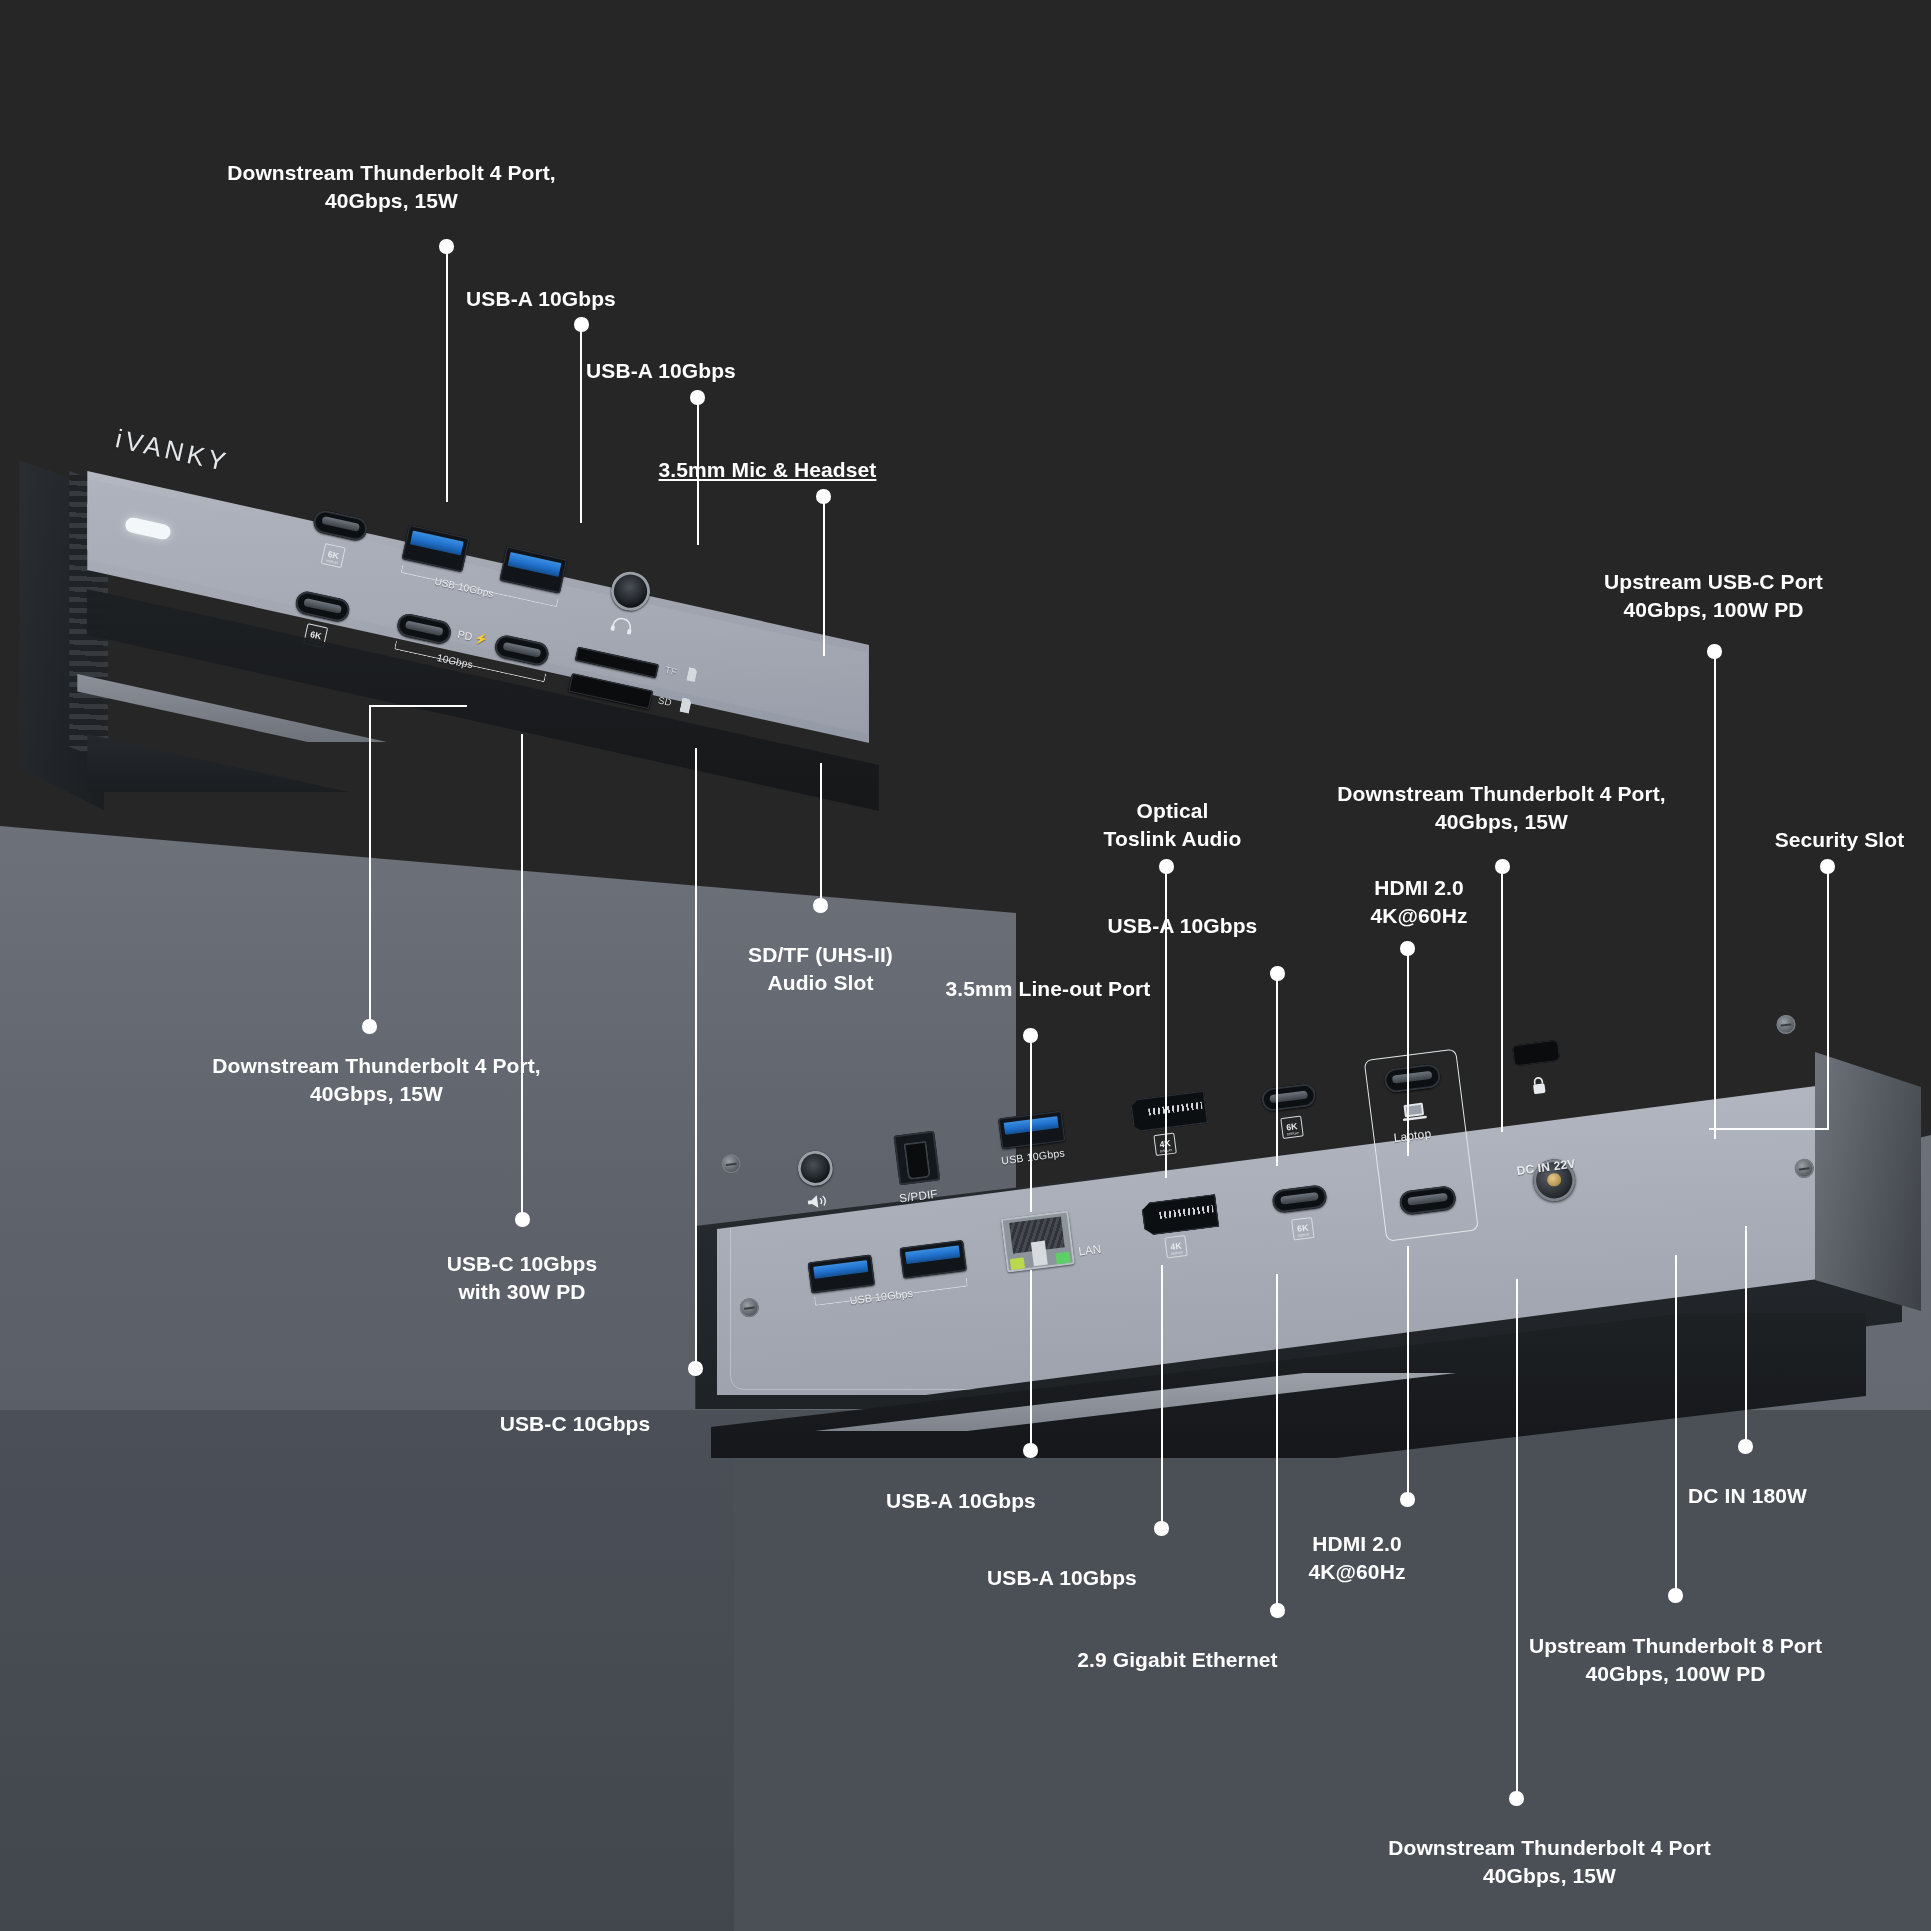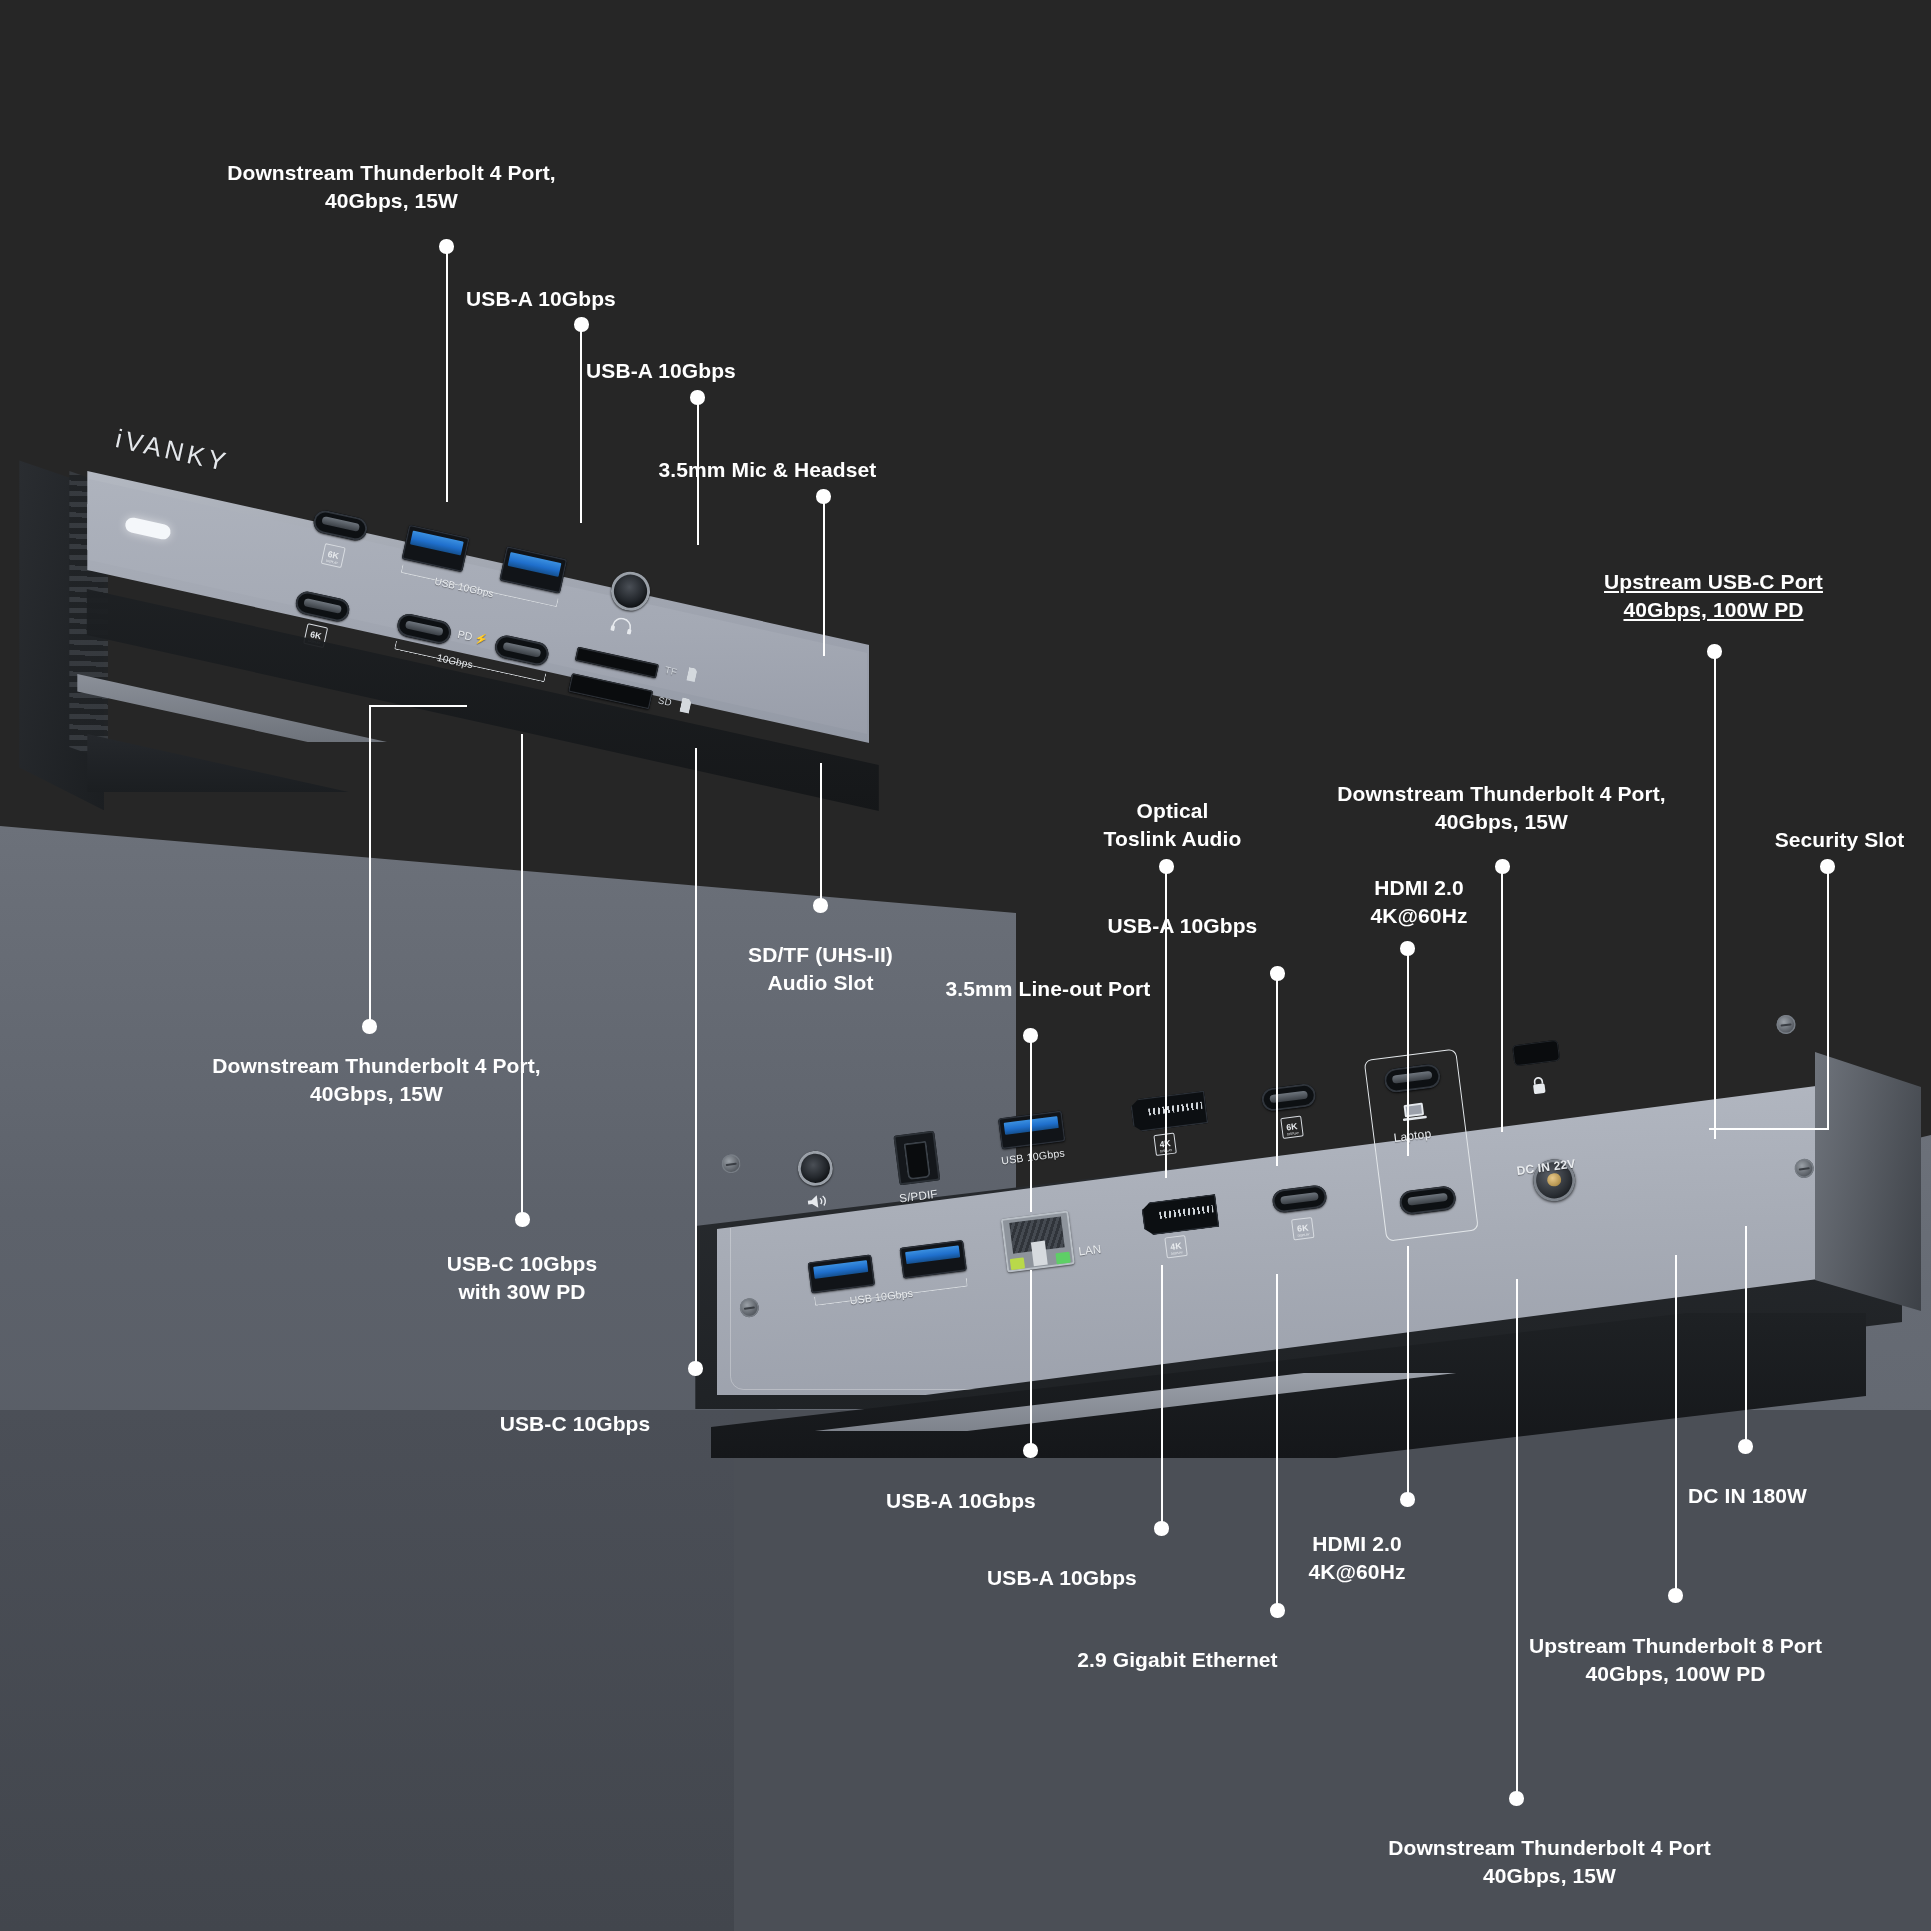--- a/index.html
+++ b/index.html
@@ -352,21 +352,21 @@
   <div class="leader" style="left:446px;top:249px;height:253px;"></div>
 
   <div class="callout center" style="left:406px;top:285px;width:270px;">USB-A 10Gbps</div>
   <div class="dot" style="left:574px;top:317px;"></div>
   <div class="leader" style="left:580px;top:326px;height:197px;"></div>
 
   <div class="callout center" style="left:526px;top:357px;width:270px;">USB-A 10Gbps</div>
   <div class="dot" style="left:690px;top:390px;"></div>
   <div class="leader" style="left:697px;top:400px;height:145px;"></div>
 
-  <div class="callout center" style="left:589px;top:456px;width:357px;">3.5mm Mic &amp; Headset</div>
+  <div class="callout center" style="left:589px;top:456px;width:357px;text-decoration:underline;">3.5mm Mic &amp; Headset</div>
   <div class="dot" style="left:816px;top:489px;"></div>
   <div class="leader" style="left:823px;top:498px;height:158px;"></div>
 
   <div class="callout center" style="left:700px;top:941px;width:241px;">SD/TF (UHS-II)
 Audio Slot</div>
   <div class="dot" style="left:813px;top:898px;"></div>
   <div class="leader" style="left:820px;top:763px;height:143px;"></div>
 
   <div class="callout center" style="left:193px;top:1052px;width:367px;">Downstream Thunderbolt 4 Port,
 40Gbps, 15W</div>
@@ -376,21 +376,21 @@
 
   <div class="callout center" style="left:377px;top:1250px;width:290px;">USB-C 10Gbps
 with 30W PD</div>
   <div class="dot" style="left:515px;top:1212px;"></div>
   <div class="leader" style="left:521px;top:734px;height:483px;"></div>
 
   <div class="callout center" style="left:430px;top:1410px;width:290px;">USB-C 10Gbps</div>
   <div class="dot" style="left:688px;top:1361px;"></div>
   <div class="leader" style="left:695px;top:748px;height:618px;"></div>
 
-  <div class="callout center" style="left:1554px;top:568px;width:319px;text-decoration:underline;">Upstream USB-C Port
+  <div class="callout center" style="left:1554px;top:568px;width:319px;">Upstream USB-C Port
 40Gbps, 100W PD</div>
   <div class="dot" style="left:1707px;top:644px;"></div>
   <div class="leader" style="left:1714px;top:654px;height:485px;"></div>
 
   <div class="callout center" style="left:1318px;top:780px;width:367px;">Downstream Thunderbolt 4 Port,
 40Gbps, 15W</div>
   <div class="dot" style="left:1495px;top:859px;"></div>
   <div class="leader" style="left:1501px;top:869px;height:263px;"></div>
 
   <div class="callout center" style="left:1714px;top:826px;width:251px;">Security Slot</div>

